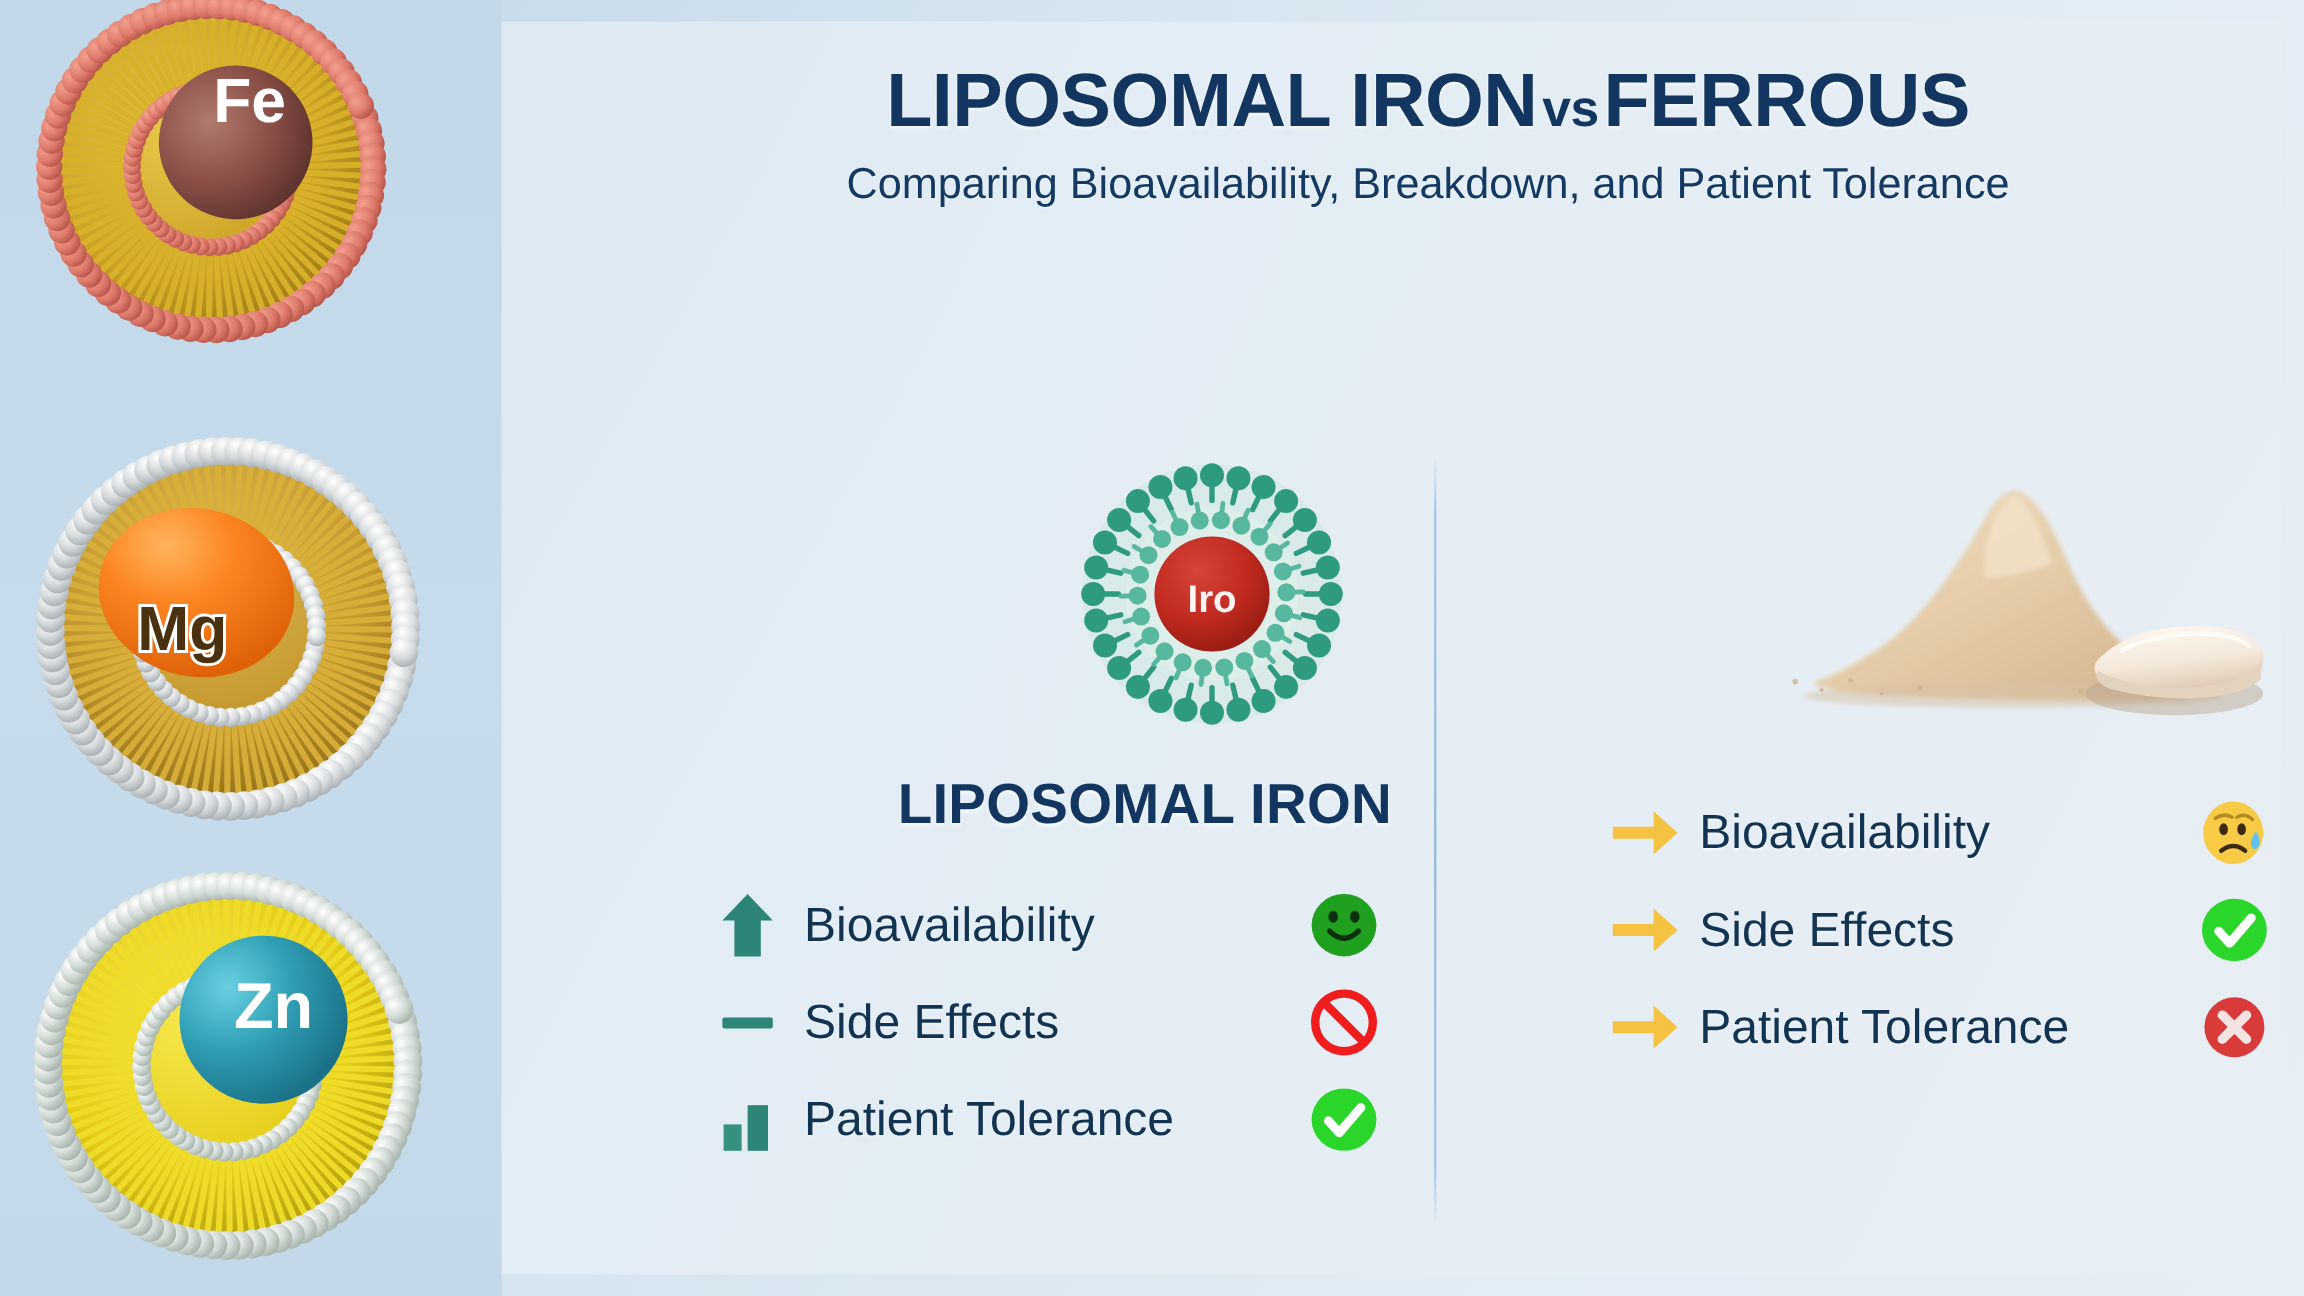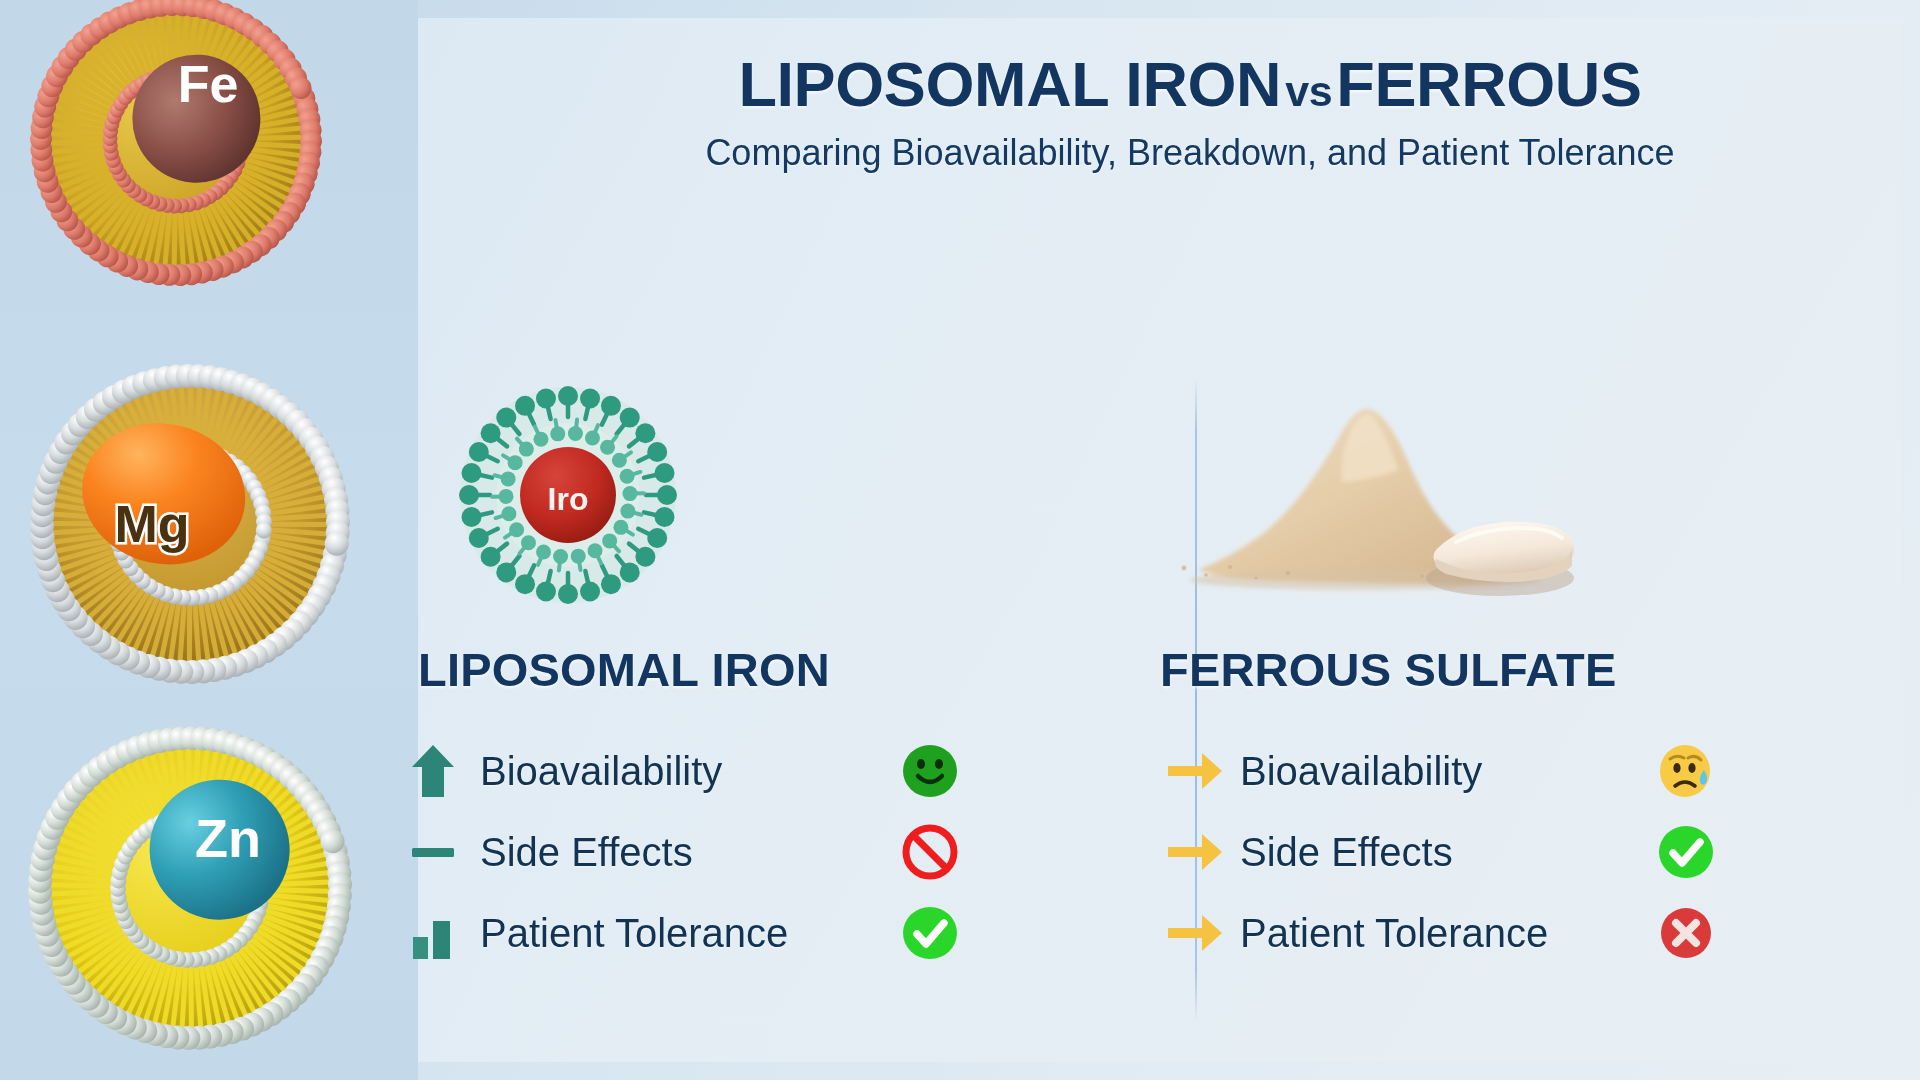--- a/index.html
+++ b/index.html
@@ -56,21 +56,21 @@
   }
   #title-line-1 { margin-bottom:4px; }
   #title-line-3 { margin-top:2px; }
   #subtitle {
     margin-top:16px; font-size:36px; font-weight:400; color:#143a63;
     text-shadow:0 1px 2px rgba(255,255,255,.7);
   }
 
   
   #compare { position:absolute; left:418px; top:370px; width:1484px; height:666px; display:flex; }
-  .col { width:742px; position:relative; display:flex; flex-direction:column; align-items:flex-start; }
+  .col { width:742px; position:relative; display:flex; flex-direction:column; align-items:flex-end; }
   #divider {
     position:absolute; left:1195px; top:378px; width:2px; height:645px;
     background:linear-gradient(180deg,
       rgba(168,198,222,0) 0%,
       rgba(158,192,220,.85) 8%,
       rgba(150,186,216,.95) 50%,
       rgba(158,192,220,.85) 92%,
       rgba(168,198,222,0) 100%);
   }
 
@@ -1126,21 +1126,20 @@
             <g>
               <ellipse cx="340" cy="208" rx="74" ry="18" fill="#b9a289" opacity=".45"></ellipse>
               <path d="M278 178 Q300 156 344 152 Q398 149 412 170 Q420 186 402 198 Q372 212 324 210 Q286 206 276 194 Q270 185 278 178 Z" fill="url(#tab)"></path>
               <path d="M276 189 Q272 198 286 204 Q320 213 356 212 Q398 210 412 196 L412 176 Q412 196 364 202 Q314 208 276 189 Z" fill="#e3d2be"></path>
               <path d="M296 172 Q320 160 354 158 Q388 157 402 168" stroke="#fffdf8" stroke-width="4" fill="none" opacity=".8" stroke-linecap="round"></path>
             </g>
           </svg>
         </div>
       </div>
 
-      <div class="col-heading">FERROUS SULFATE</div>
 
       <div class="rows">
 
         <div class="frow">
           <span class="f-icon">
             <svg width="58" height="48" viewBox="0 0 58 48">
               <path d="M2 19 L36 19 L36 6 L56 24 L36 42 L36 29 L2 29 Z" fill="#f5c242"></path>
             </svg>
           </span>
           <span class="f-label">Bioavailability</span>

